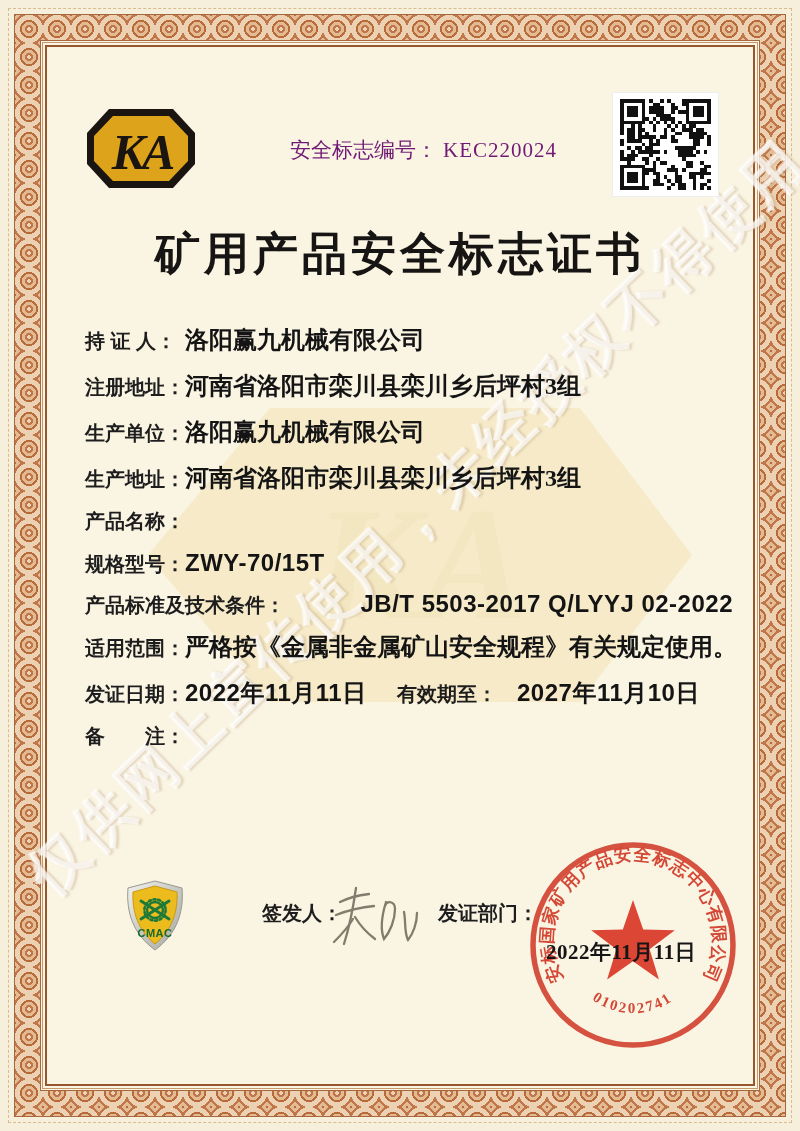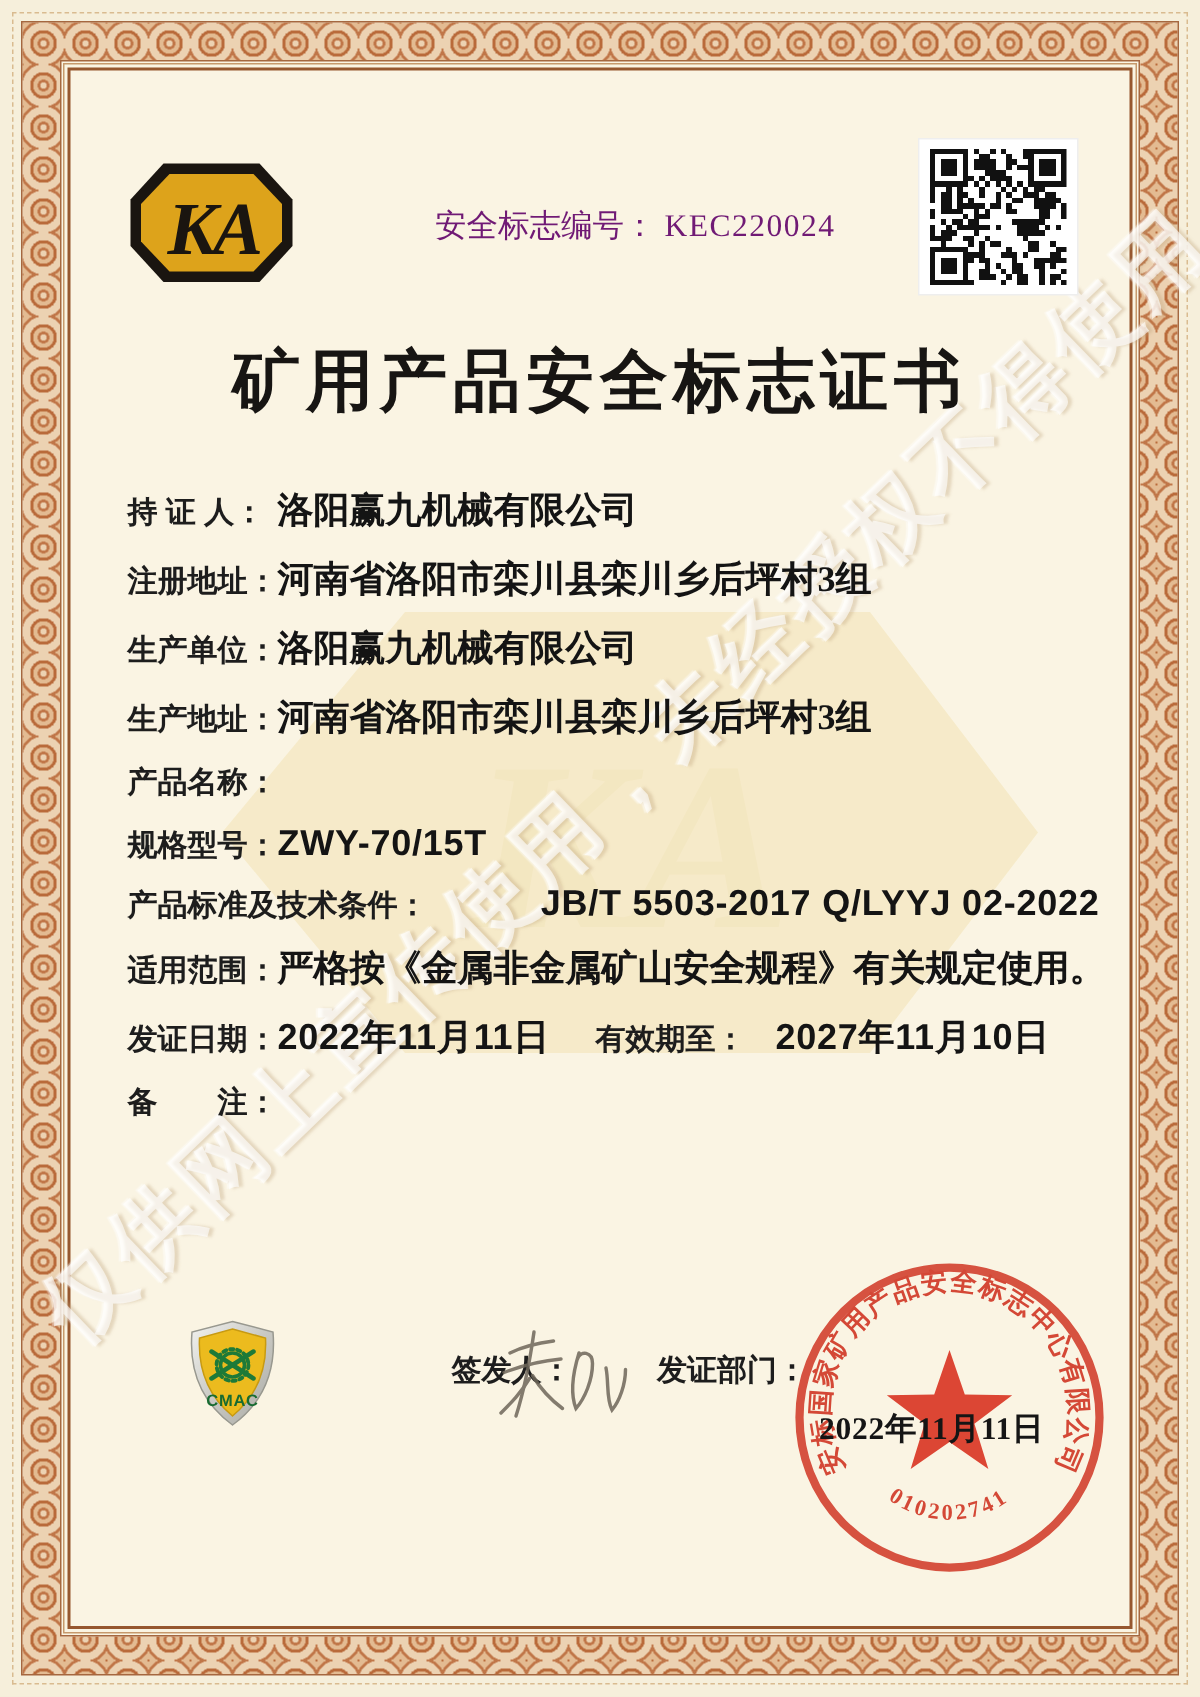--- a/index.html
+++ b/index.html
@@ -57,21 +57,21 @@
   .row.remark{margin-top:10px;}
 
   
   .para{position:absolute;left:63px;top:752px;width:676px;font-size:19.5px;font-weight:700;
         color:#171513;line-height:1.5;text-align:justify;text-indent:2em;}
 
   
   .cmac{position:absolute;left:123px;top:880px;}
   .signer-label,.dept-label{position:absolute;font-family:"Liberation Sans",sans-serif;
         font-weight:700;font-size:20px;color:#1d1d1d;white-space:nowrap;}
-  .signer-label{left:262px;top:900px;margin-left:39px;}
+  .signer-label{left:262px;top:900px;}
   .dept-label{left:438px;top:900px;}
   .signature{position:absolute;left:328px;top:882px;}
   .seal{position:absolute;left:528px;top:840px;opacity:.92;}
   .seal-date{position:absolute;left:546px;top:938px;font-size:21px;font-weight:700;
         color:#151515;letter-spacing:.5px;white-space:nowrap;z-index:5;}
 </style>
 </head>
 <body>
 
 <div class="page">

